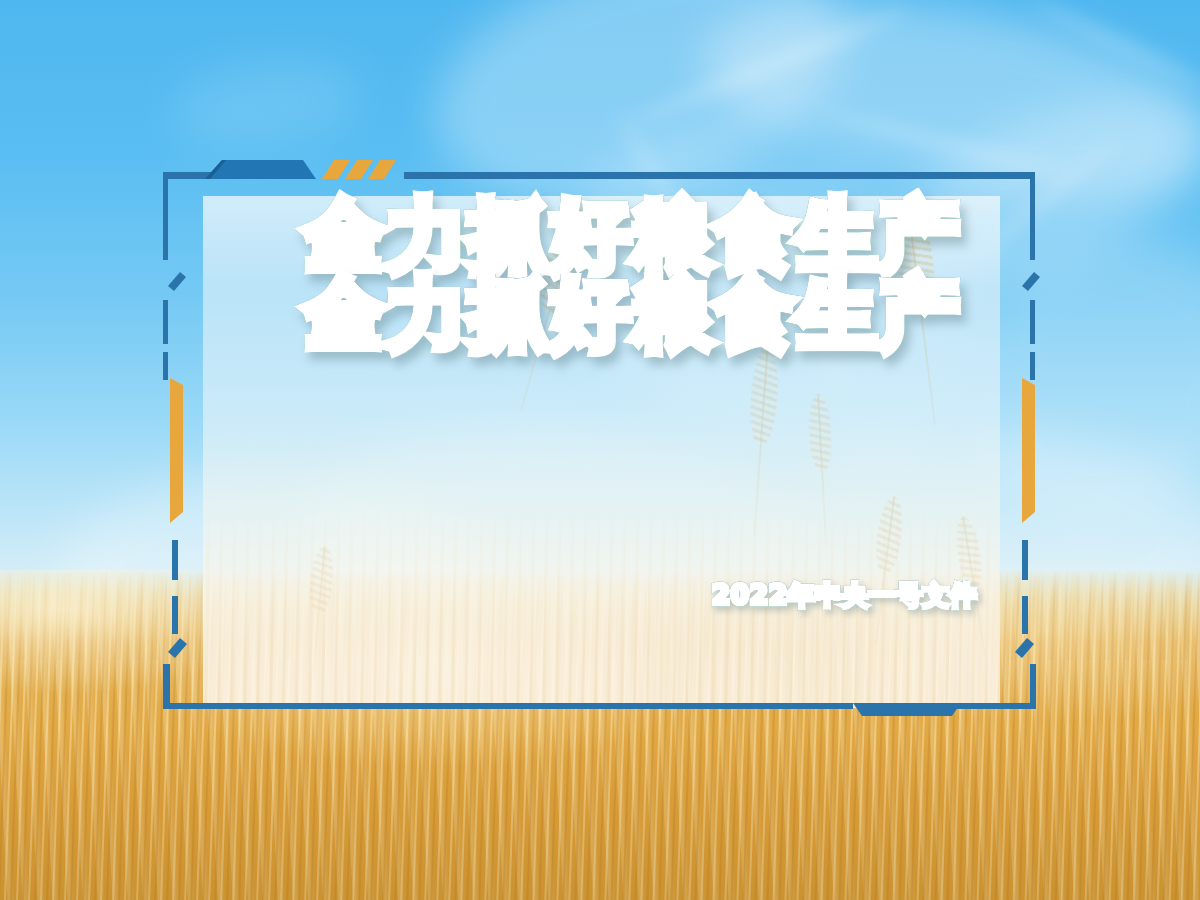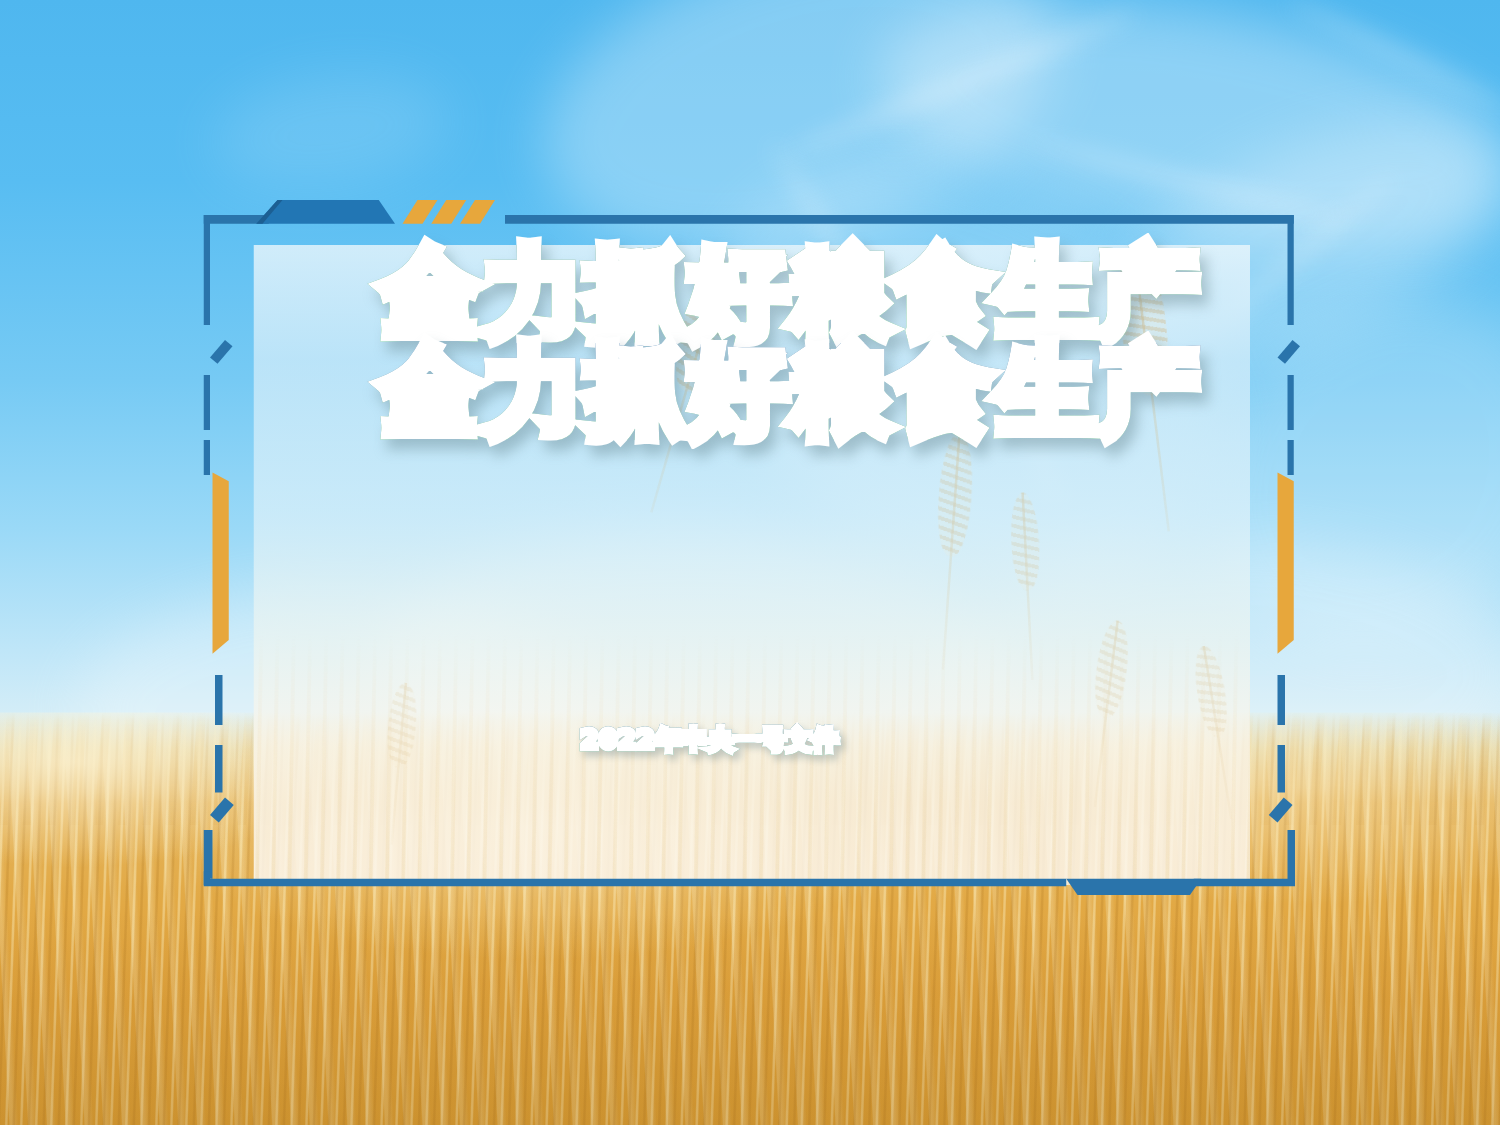--- a/index.html
+++ b/index.html
@@ -151,29 +151,30 @@
     -webkit-text-fill-color:transparent;
     filter:drop-shadow(5px 8px 5px rgba(90,120,130,.38));
   }
   .t2{
     background:linear-gradient(180deg,#1d5f9d 0%,#1f6f92 34%,#208a72 64%,#24a05c 100%);
     -webkit-background-clip:text;background-clip:text;
     -webkit-text-fill-color:transparent;
     filter:drop-shadow(5px 8px 5px rgba(90,120,130,.38));
   }
   .subtitle{
-    position:absolute;left:203px;top:578px;width:730px;text-align:center;
+    position:absolute;left:203px;top:578px;width:730px;text-align:right;
     font-family:"DejaVu Sans","Liberation Sans",sans-serif;
-    font-weight:700;font-size:20px;letter-spacing:1px;white-space:nowrap;
+    font-weight:700;font-size:26px;letter-spacing:1px;white-space:nowrap;
     -webkit-text-stroke:5px #ffffff;
     paint-order:stroke fill;
     background:linear-gradient(180deg,#1b6283 0%,#1d7b78 42%,#219a5e 100%);
     -webkit-background-clip:text;background-clip:text;
     -webkit-text-fill-color:transparent;
     filter:drop-shadow(3px 4px 3px rgba(100,125,135,.35));
+    padding-left:44px;
   }
 </style>
 </head>
 <body>
 
 <div id="poster">
 
   <div class="sky">
     <div class="cloud c1"></div>
     <div class="cloud c2"></div>

